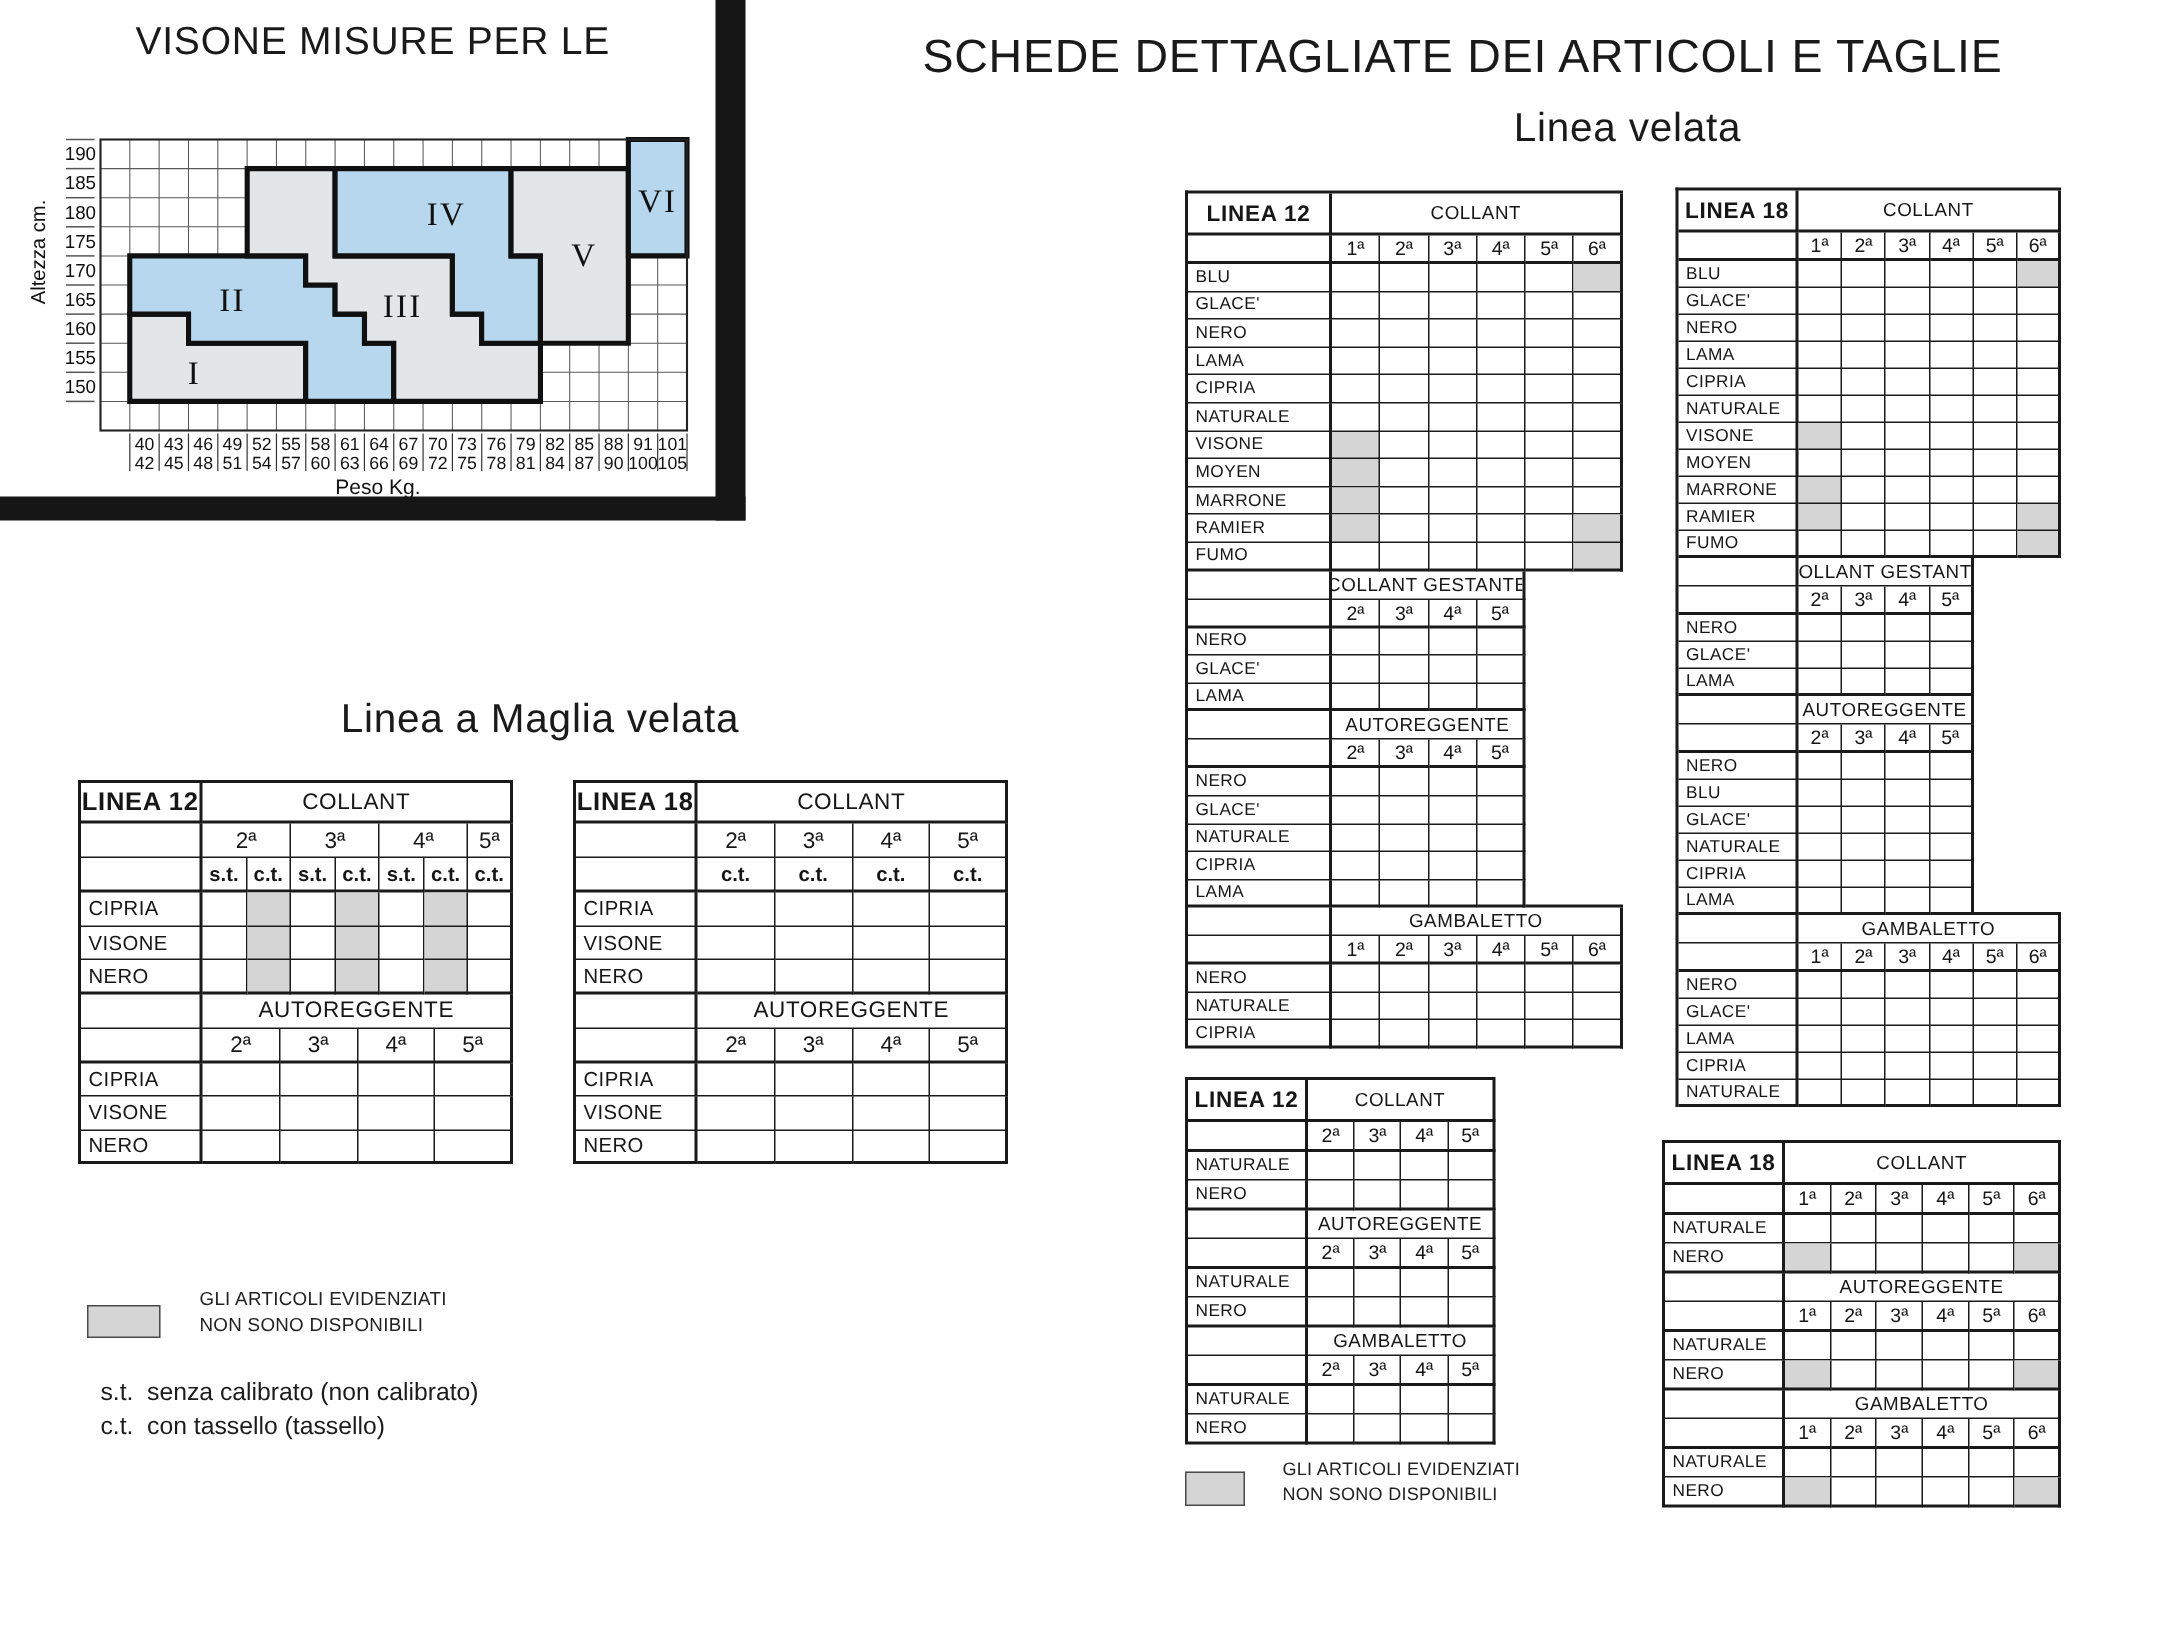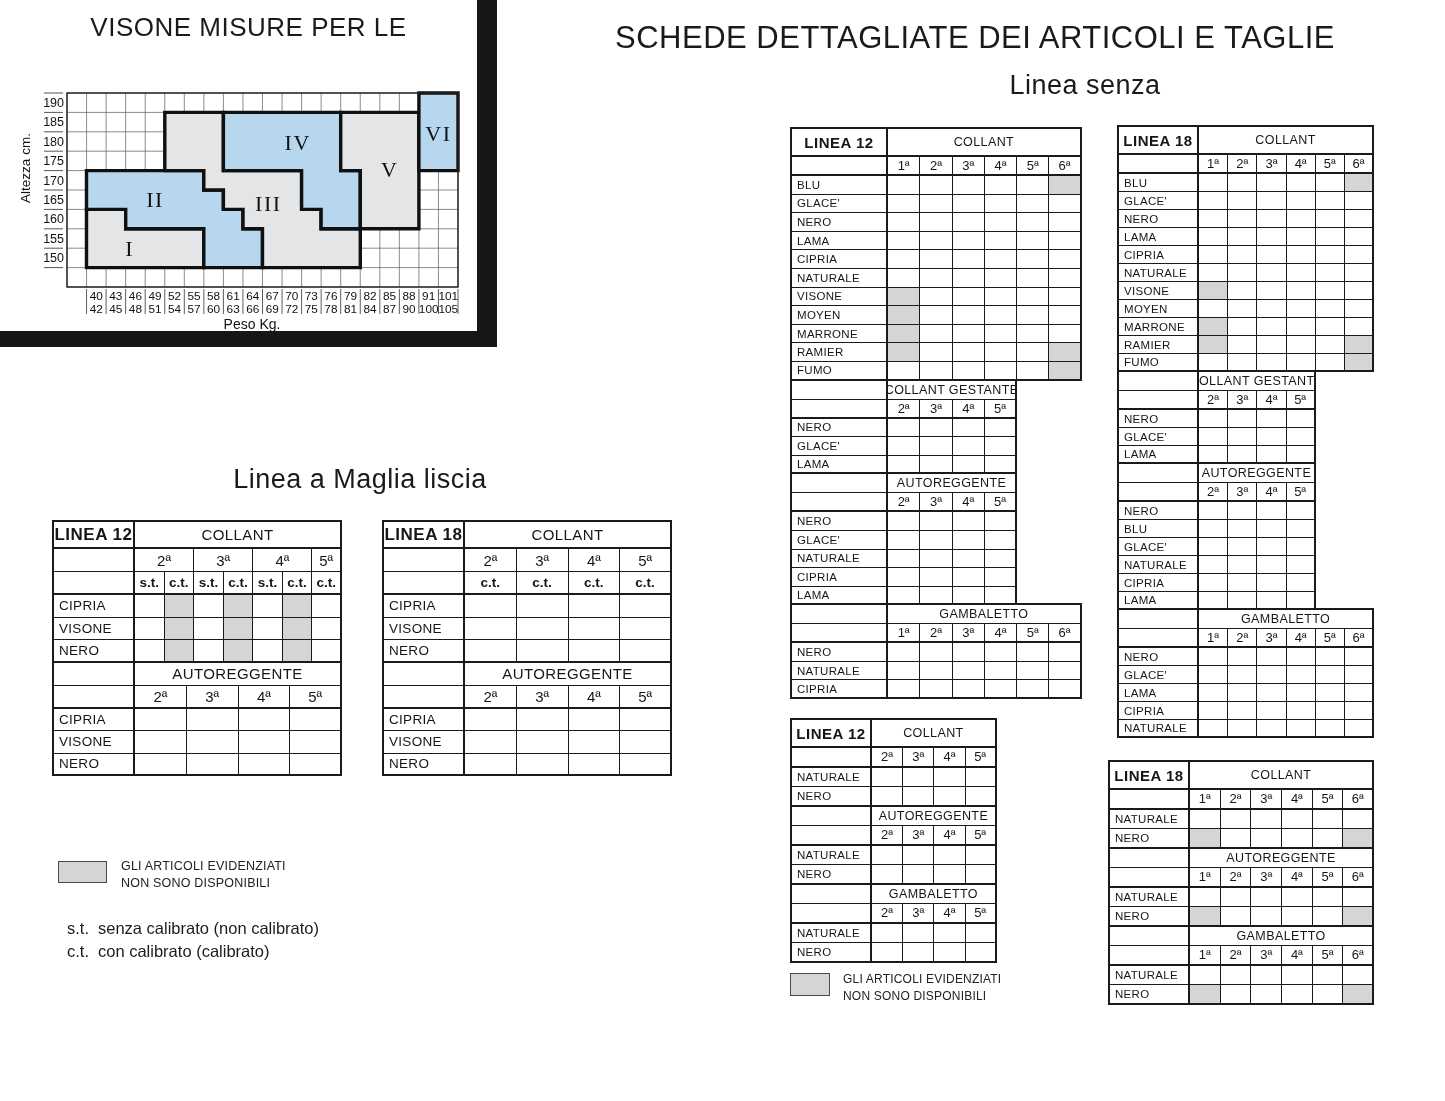--- a/index.html
+++ b/index.html
@@ -20,21 +20,21 @@
     overflow:hidden; white-space:nowrap; color:#161616;
   }
   .c.br2 { border-right-width:2px; }
   .c.bb2 { border-bottom-width:2px; }
   .c.lbl { justify-content:flex-start; padding-left:5px; letter-spacing:0.3px; }
   .c.hdr { letter-spacing:0.4px; }
   .c.ttl { font-weight:bold; letter-spacing:0.5px; }
   .c.sub { font-weight:bold; }
   .patch { position:absolute; height:2px; background:#1a1a1a; }
   
-  .legend { display:flex; align-items:flex-start; }
+  .legend { display:flex; align-items:flex-end;gap:12px; }
   .legendbox { border:1px solid #4a4a4a; box-sizing:border-box; }
   .legendtext { letter-spacing:0.2px; color:#222; }
   .noteline { white-space:nowrap; color:#1c1c1c; }
   .noteline .abbr { display:inline-block; text-align:right; margin-right:9px; }
   .footer-line { white-space:nowrap; color:#141414; }
 </style>
 </head>
 <body>
 
 <svg id="chart-svg" class="abs" style="left:0;top:0;" width="500" height="350" viewBox="0 0 500 350">
@@ -133,23 +133,23 @@
     <text x="252" y="329" text-anchor="middle" font-size="14" fill="#111">Peso Kg.</text>
     <rect x="477" y="0" width="20" height="347" fill="#161616"></rect>
     <rect x="0" y="331" width="497" height="16" fill="#161616"></rect>
   </svg>
 
 <div class="abs title-block" style="left:0;top:12px;width:497px;font-size:26px;line-height:31px;">
   <div>VISONE MISURE PER LE</div>
 </div>
 
 <div class="abs title-block" style="left:585px;top:20px;width:780px;font-size:31px;">SCHEDE DETTAGLIATE DEI ARTICOLI E TAGLIE</div>
-<div class="abs title-block" style="left:790px;top:70px;width:590px;font-size:27px;">Linea senza</div>
+<div class="abs title-block" style="left:790px;top:70px;width:590px;font-size:27px;">Linea velata</div>
 
-<div class="abs title-block" style="left:115px;top:464px;width:490px;font-size:27px;">Linea a Maglia liscia</div>
+<div class="abs title-block" style="left:115px;top:464px;width:490px;font-size:27px;">Linea a Maglia velata</div>
 
 <div class="tbl" id="t-maglia_12" style="left: 52px; top: 520px;">
     <div class="row" style="height: 27px;">
       <div class="c ttl bb2 br2" style="width: 81px; font-size: 17px;">LINEA 12</div>
       <div class="c hdr bb2 br2" style="width: 207px; font-size: 15px;">COLLANT</div>
     </div>
     <div class="row" style="height: 23px;">
       <div class="c lbl br2" style="width: 81px; font-size: 13.5px;"></div>
       <div class="c size" style="width: 59.1429px; font-size: 15px;">2ª</div>
       <div class="c size" style="width: 59.1429px; font-size: 15px;">3ª</div>
@@ -980,18 +980,18 @@
     <div>GLI ARTICOLI EVIDENZIATI</div>
     <div>NON SONO DISPONIBILI</div>
   </div>
 </div>
 
 <div class="abs" style="left:55px;top:917px;font-size:16.5px;line-height:23px;">
   <div class="noteline">
     <span class="abbr" style="width:34px;">s.t.</span><span>senza calibrato (non calibrato)</span>
   </div>
   <div class="noteline">
-    <span class="abbr" style="width:34px;">c.t.</span><span>con calibrato (calibrato)</span>
+    <span class="abbr" style="width:34px;">c.t.</span><span>con tassello (tassello)</span>
   </div>
 </div>
 
 <div class="abs" style="left:790px;top:1019px;font-size:21.5px;line-height:27px;">
 </div>
 
 </body></html>

